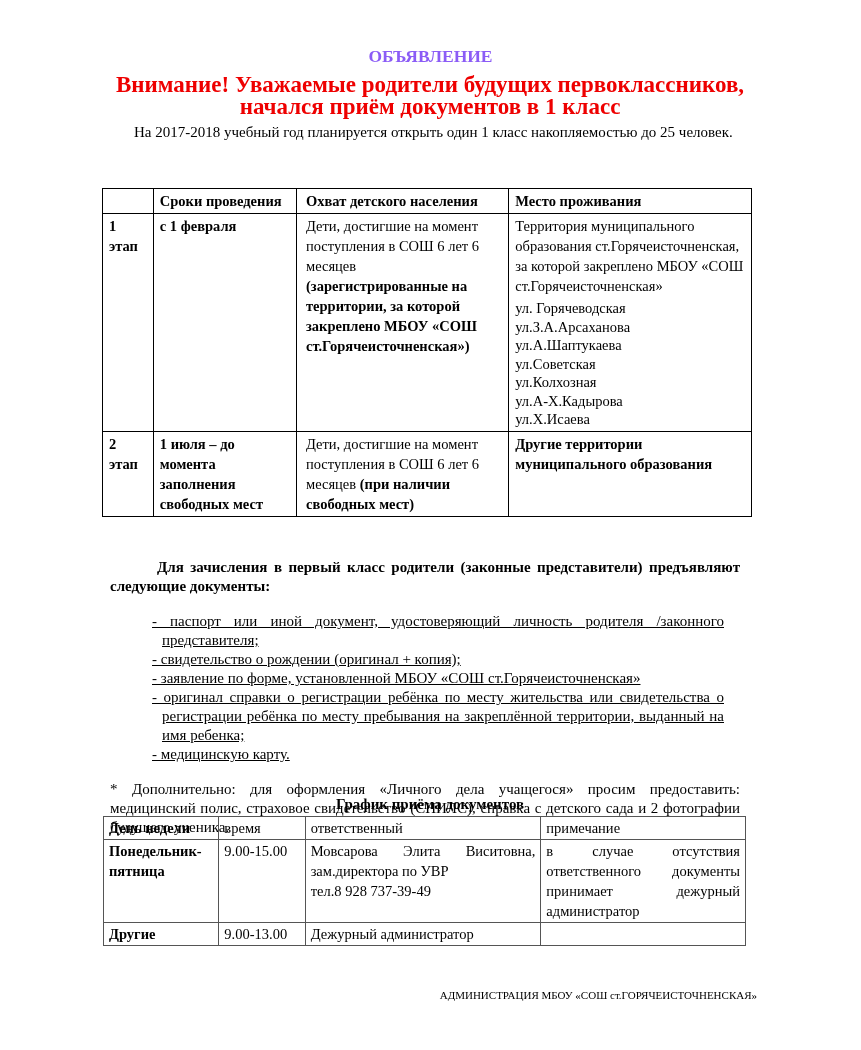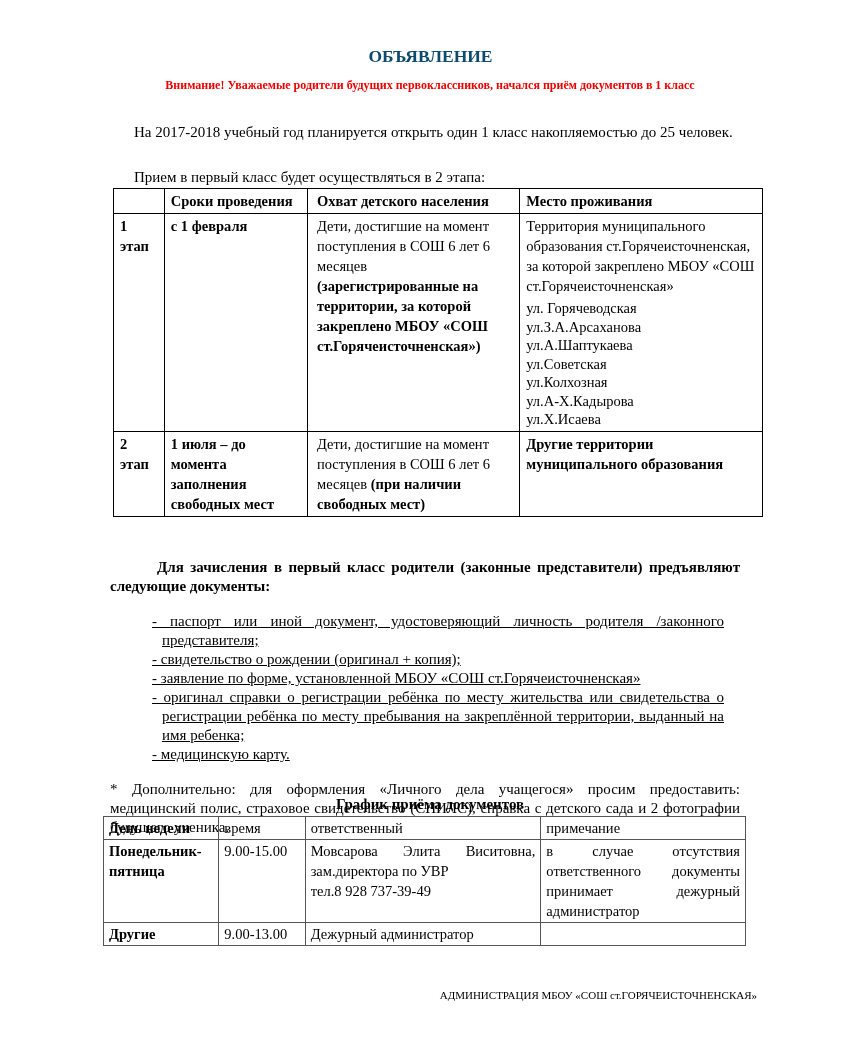--- a/index.html
+++ b/index.html
@@ -1,23 +1,23 @@
 <!DOCTYPE html>
 <html><head>
 <meta charset="utf-8">
 <style>
   html, body { margin:0; padding:0; background:#ffffff; }
   body { width:861px; height:1050px; position:relative; font-family:"Liberation Serif", serif; color:#000; font-size:15px; overflow:hidden; }
   .page { position:absolute; left:0; top:0; width:861px; height:1050px; }
-  .title { position:absolute; left:0; width:861px; top:46px; text-align:center; color:#0c4a6e; font-weight:bold; font-size:17.5px; }
-  .subtitle { position:absolute; left:110px; width:640px; top:74px; text-align:center; color:#ee0000; font-weight:bold; font-size:12px; line-height:22px; }
+  .title { position:absolute; left:0; width:861px; top:46px; text-align:center; color:#8b5cf6; font-weight:bold; font-size:17.5px; }
+  .subtitle { position:absolute; left:110px; width:640px; top:74px; text-align:center; color:#ee0000; font-weight:bold; font-size:23px; line-height:22px; }
   .para { position:absolute; left:110px; width:640px; font-size:15px; line-height:20px; }
   .p1 { top:122px; text-indent:24px; }
   .p2 { top:167px; text-indent:24px; }
-  table.stages { position:absolute; left:113px; top:188px; width:650px; border-collapse:collapse; font-size:14.5px; line-height:20px; }
+  table.stages { position:absolute; left:102px; top:188px; width:650px; border-collapse:collapse; font-size:14.5px; line-height:20px; }
   table.stages td { border:1.5px solid #000; vertical-align:top; padding:2px 6px; }
   table.stages td.c0 { width:37px; font-weight:bold; }
   table.stages td.c1 { width:128px; font-weight:bold; }
   table.stages td.c2 { width:193px;padding-left:9px; }
   table.stages td.c3 { width:226px; }
   .b { font-weight:bold; }
   .docs { position:absolute; left:110px; width:630px; top:558px; font-size:15px; line-height:19px; text-align:justify; }
   .docs .lead { text-indent:47px; font-weight:bold;font-family:Liberation Serif, serif; }
   .docs ul { list-style:none; margin:16px; padding:0;text-decoration:underline; }
   .docs li { padding-left:36px; text-indent:-10px; }
@@ -33,21 +33,20 @@
 </style>
 </head>
 <body>
 
 <div class="page">
 
   <div class="title">ОБЪЯВЛЕНИЕ</div>
   <div class="subtitle">Внимание! Уважаемые родители будущих первоклассников, начался приём документов в 1 класс</div>
 
   <div class="para p1">На 2017-2018  учебный год планируется  открыть один 1 класс накопляемостью до 25 человек.</div>
-  <div class="para p2">Прием в первый класс будет осуществляться в 2 этапа:</div>
 
   <table class="stages">
     <tbody>
         <tr>
       <td class="c0"></td>
       <td class="c1">Сроки проведения</td>
       <td class="c2 b">Охват детского населения</td>
       <td class="c3 b">Место проживания</td>
     </tr>
     <tr>

